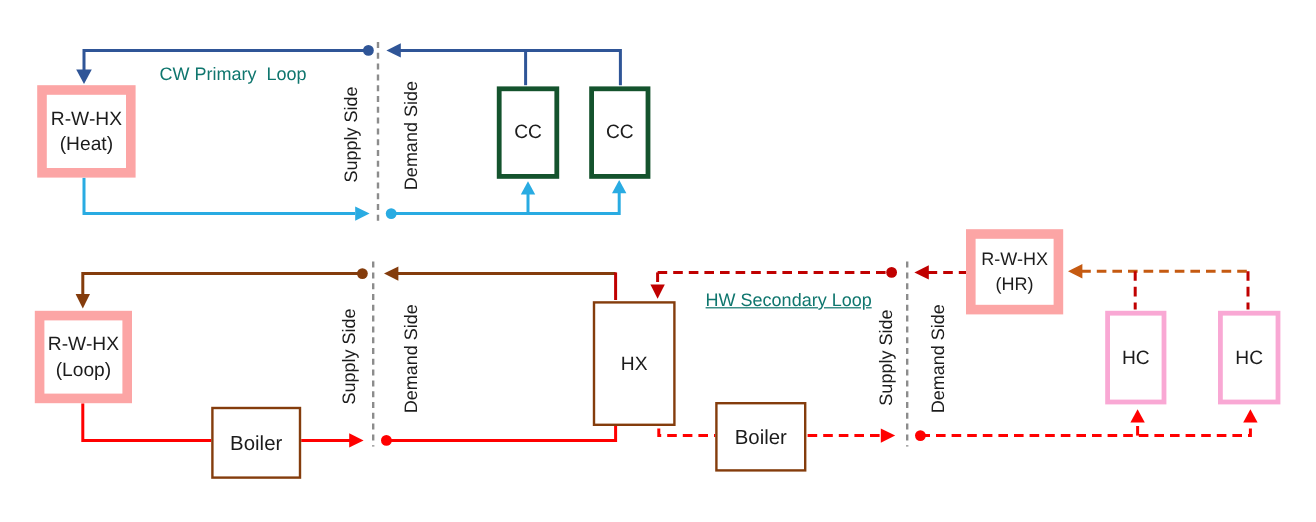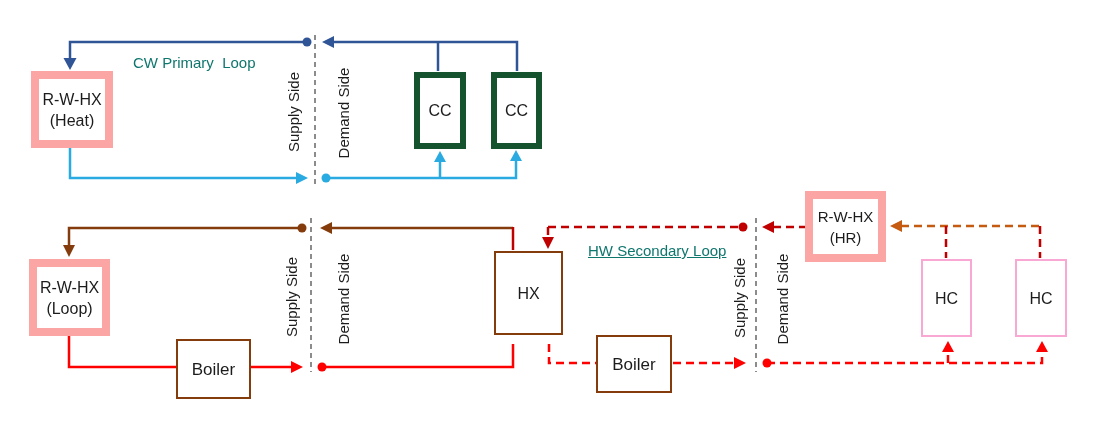--- a/index.html
+++ b/index.html
@@ -15,23 +15,23 @@
   .s-red{stroke:#FF0000} .s-dred{stroke:#C00000} .s-orange{stroke:#C55A11}
   .s-gray{stroke:#8C8C8C}
   .f-navy{fill:#2F5597} .f-cyan{fill:#29ABE2} .f-brown{fill:#843C0C}
   .f-red{fill:#FF0000} .f-dred{fill:#C00000} .f-orange{fill:#C55A11}
   .box {
     position:absolute; background:#ffffff; display:flex; flex-direction:column;
     align-items:center; justify-content:center; text-align:center;
     color:#1c1c1c; font-size:16px; line-height:21px; box-sizing:border-box;
   }
   .b-blue  { border:8px solid #fca5a5; }
-  .b-cyan  { border:6px solid #14532d; }
+  .b-cyan  { border:4px solid #14532d; }
   .b-brown { border:2px solid #843C0C; }
-  .b-dred  { border:2px solid #f9a8d4; }
+  .b-dred  { border:4px solid #f9a8d4; }
   .loop-label {
     position:absolute; font-size:15px; color:#0f766e; white-space:pre;
   }
   .vlabel {
     position:absolute; transform:translate(-50%,-50%) rotate(-90deg);
     white-space:nowrap; font-size:15px; color:#1c1c1c;
   }
 </style>
 </head>
 <body>
@@ -103,21 +103,21 @@
     <span>CC</span>
   </div>
 
   <div class="box b-blue" style="left:29px; top:259px; width:81px; height:77px;">
     <span>R-W-HX</span>
     <span>(Loop)</span>
   </div>
   <div class="box b-brown" style="left:176px; top:339px; width:75px; height:60px; font-size:17px;">
     <span>Boiler</span>
   </div>
-  <div class="box b-brown" style="left:494px; top:251px; width:69px; height:84px;">
+  <div class="box b-brown" style="left:494px; top:251px; width:69px; height:104px;">
     <span>HX</span>
   </div>
   <div class="box b-brown" style="left:596px; top:335px; width:76px; height:58px; font-size:17px;">
     <span>Boiler</span>
   </div>
 
   <div class="box b-blue" style="left:805px; top:191px; width:81px; height:71px; font-size:15px;">
     <span>R-W-HX</span>
     <span>(HR)</span>
   </div>

